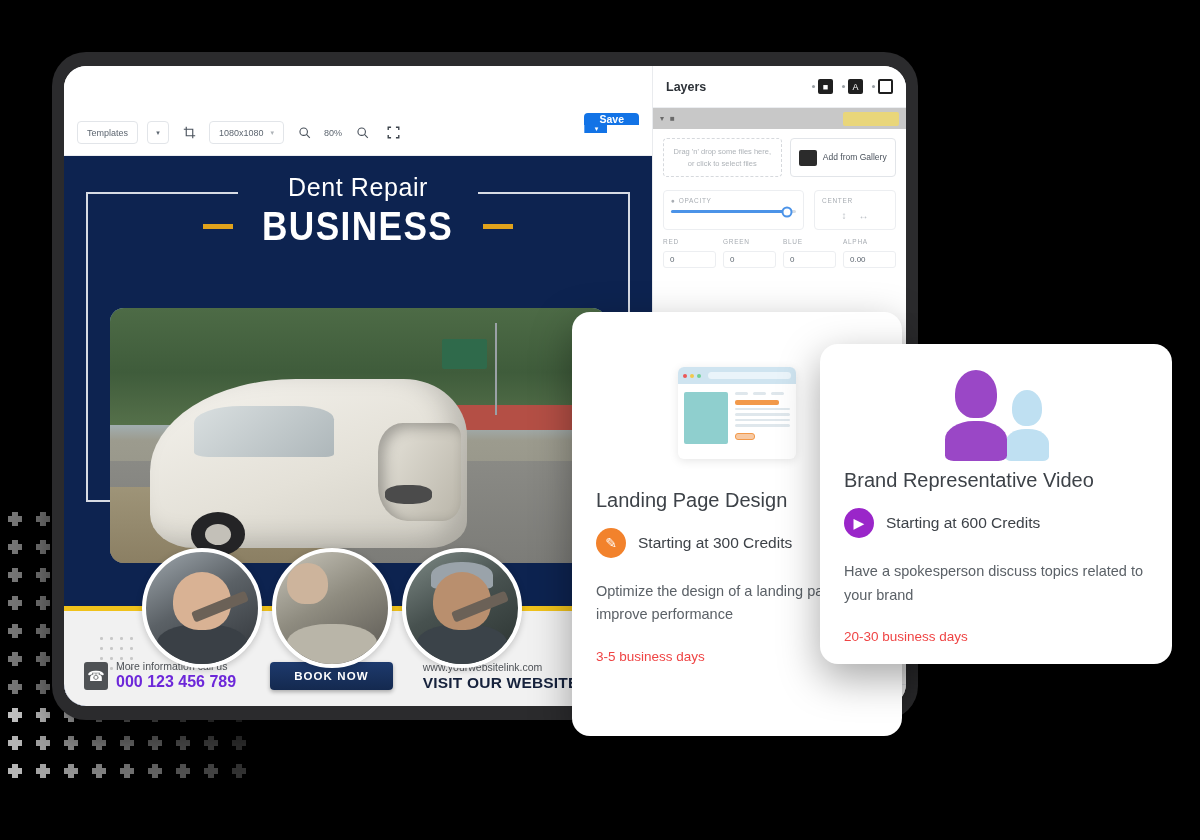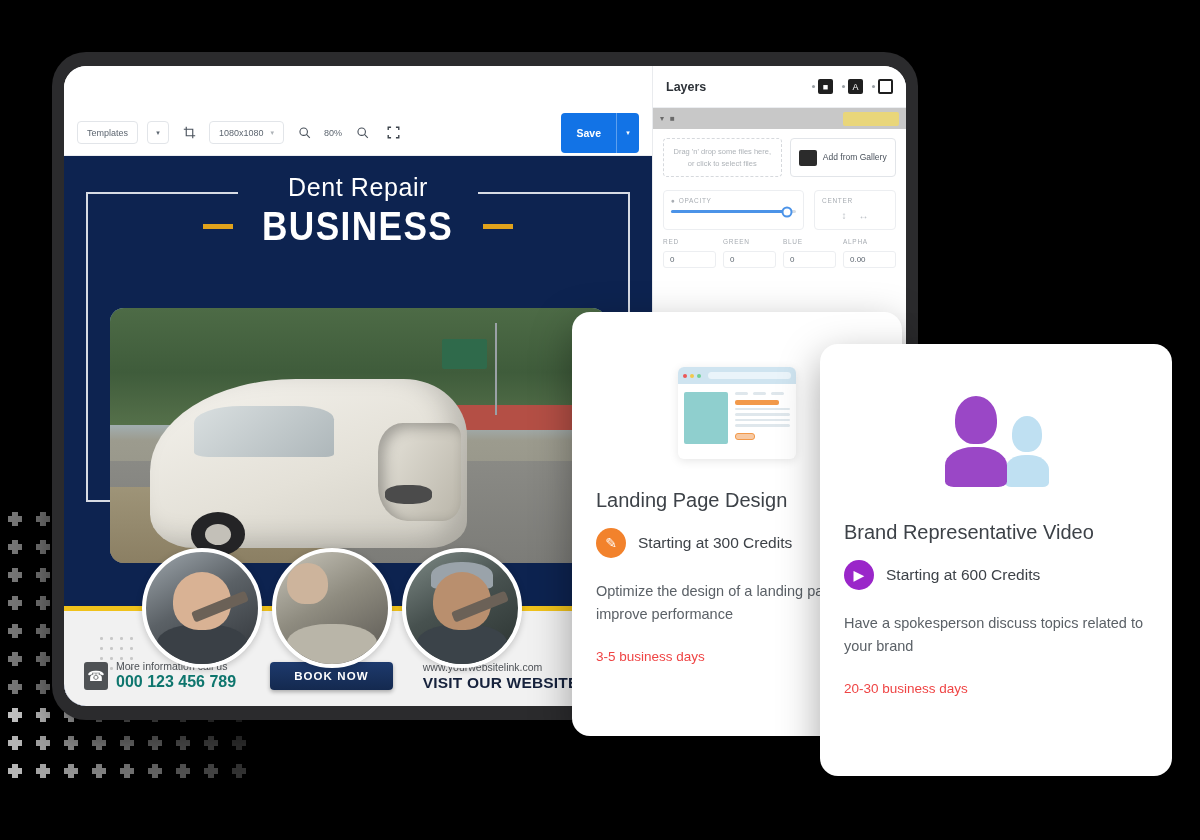--- a/index.html
+++ b/index.html
@@ -65,21 +65,21 @@
     background: #fff; display: flex; align-items: center; justify-content: center;
     padding: 0 9px; font-size: 9px; color: #5d6670; white-space: nowrap;
   }
   .tb-btn.sq { padding: 0; width: 22px; }
   .tb-icon {
     width: 22px; height: 22px; display: flex; align-items: center;
     justify-content: center; color: #4a525c;
   }
   .tb-txt { font-size: 9px; color: #5d6670; }
   .spacer { flex: 1; }
-  #save-group { display: flex; height: 40px; border-radius: 4px; overflow: hidden; }
+  #save-group { display: flex; height: 40px; border-radius: 4px; overflow: hidden; flex-direction: column; }
   #save-btn {
     background: #1273e6; color: #fff; font-size: 10.5px; font-weight: 600;
     padding: 0 15px; display: flex; align-items: center; border: none;
   }
   #save-caret {
     background: #1273e6; width: 23px; display: flex; align-items: center;
     justify-content: center; border-left: 1px solid rgba(255,255,255,.32);
   }
 
   
@@ -191,21 +191,21 @@
   #footer-row {
     position: absolute; left: 0; right: 0; bottom: 8px; height: 44px;
     display: flex; align-items: center; padding: 0 20px;
   }
   #contact-block { display: flex; align-items: center; gap: 8px; }
   #phone-icon {
     width: 24px; height: 28px; background: #4f5255; border-radius: 3px;
     display: flex; align-items: center; justify-content: center; color: #fff; font-size: 14px;
   }
   #contact-sm { font-size: 10.5px; color: #4e5257; line-height: 1.25; }
-  #contact-num { font-size: 16px; color: #0f766e; font-weight: 700; line-height: 1.15; }
+  #contact-num { font-size: 16px; color: #6d28d9; font-weight: 700; line-height: 1.15; }
   #book-now {
     margin-left: 34px;
     background: linear-gradient(#1d3a6d,#14294f);
     color: #fff; font-size: 11.5px; font-weight: 700; letter-spacing: 1.1px;
     padding: 8px 24px; border-radius: 4px;
     box-shadow: 0 2px 4px rgba(0,0,0,.3);
   }
   #web-block { margin-left: 30px; }
   #web-url { font-size: 10.5px; color: #4e5257; line-height: 1.25; }
   #web-cta { font-size: 15.5px; color: #16223c; font-weight: 700; line-height: 1.15; letter-spacing: .2px; }
@@ -277,21 +277,21 @@
   }
   #panel-foot .right { margin-left: auto; display: flex; gap: 8px; }
 
   
   .service-card {
     position: absolute; background: #fff; border-radius: 18px;
     box-shadow: 0 14px 40px rgba(0,0,0,.35);
     display: flex; flex-direction: column;
   }
   #card-landing { left: 572px; top: 284px; width: 330px; height: 424px; padding: 26px 24px 20px; margin-top: 28px; }
-  #card-video   { left: 820px; top: 344px; width: 352px; height: 432px; padding: 26px 24px 20px; }
+  #card-video   { left: 820px; top: 344px; width: 352px; height: 320px; padding: 26px 24px 20px; }
 
   .card-illus { height: 150px; display: flex; align-items: center; justify-content: center; }
 
   
   #browser-ill { width: 118px; height: 92px; border-radius: 6px; background: #fff;
     box-shadow: 0 2px 10px rgba(0,0,0,.10); overflow: hidden; }
   #bi-bar { height: 17px; background: #cfe4f0; display: flex; align-items: center; gap: 3px; padding: 0 5px; }
   .bi-dot { width: 4px; height: 4px; border-radius: 50%; }
   #bi-url { margin-left: 4px; flex: 1; height: 7px; background: #eaf4fa; border-radius: 4px; }
   #bi-body { display: flex; padding: 8px 6px; gap: 7px; }

